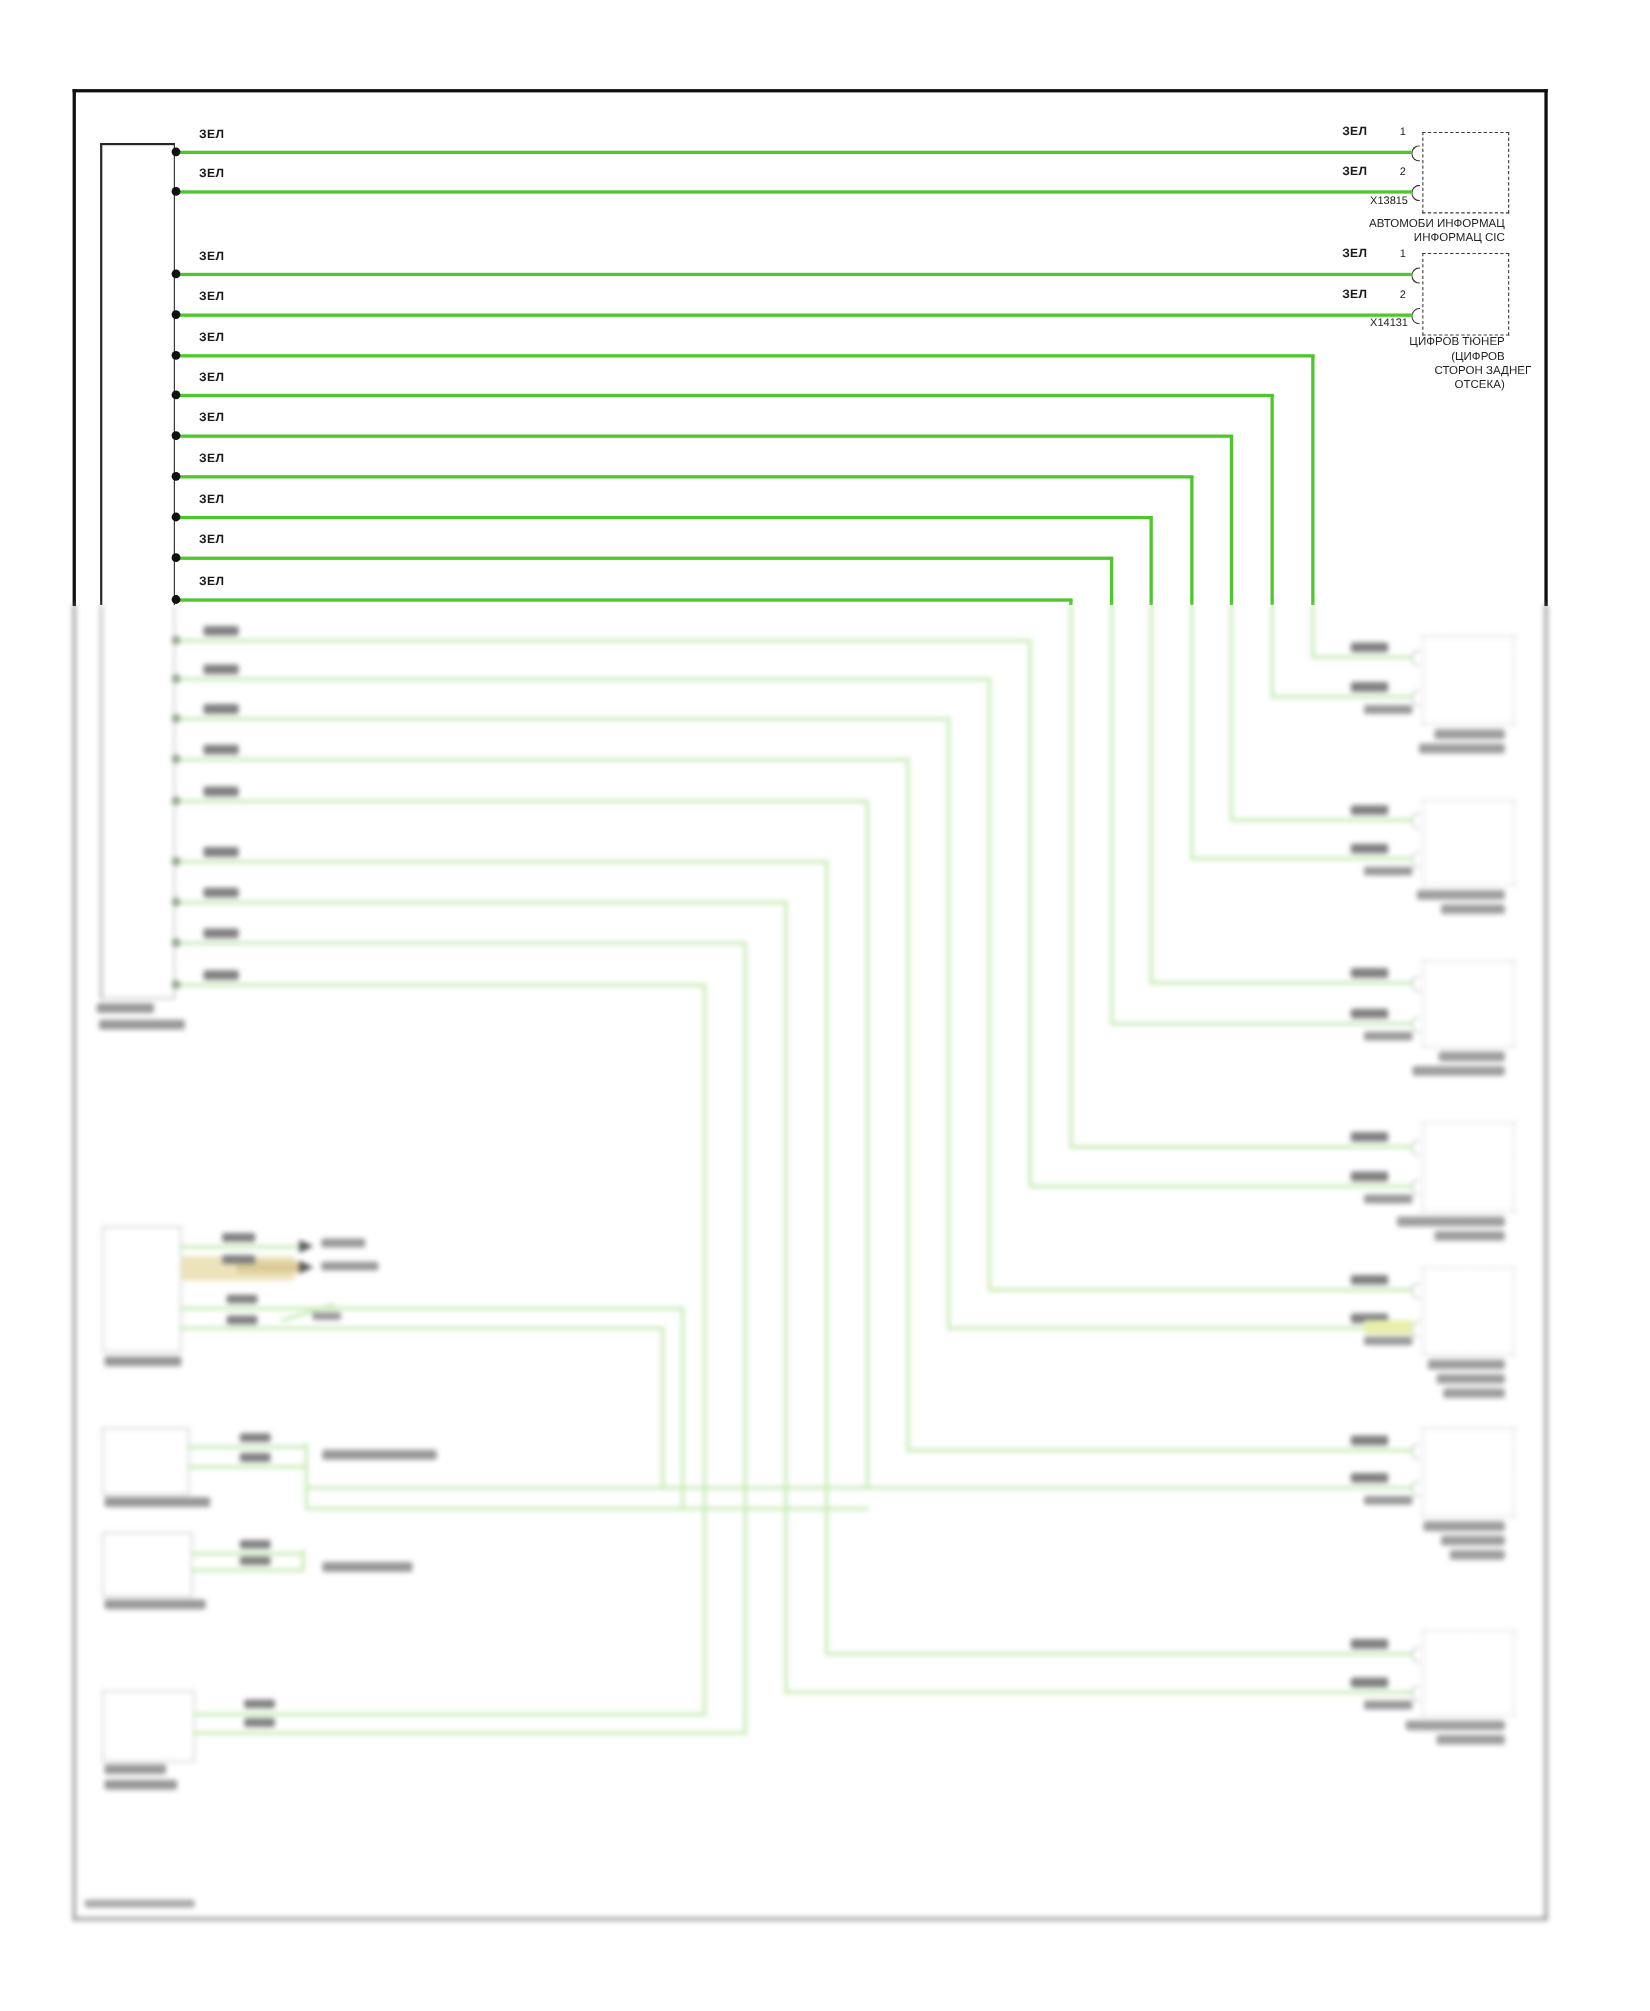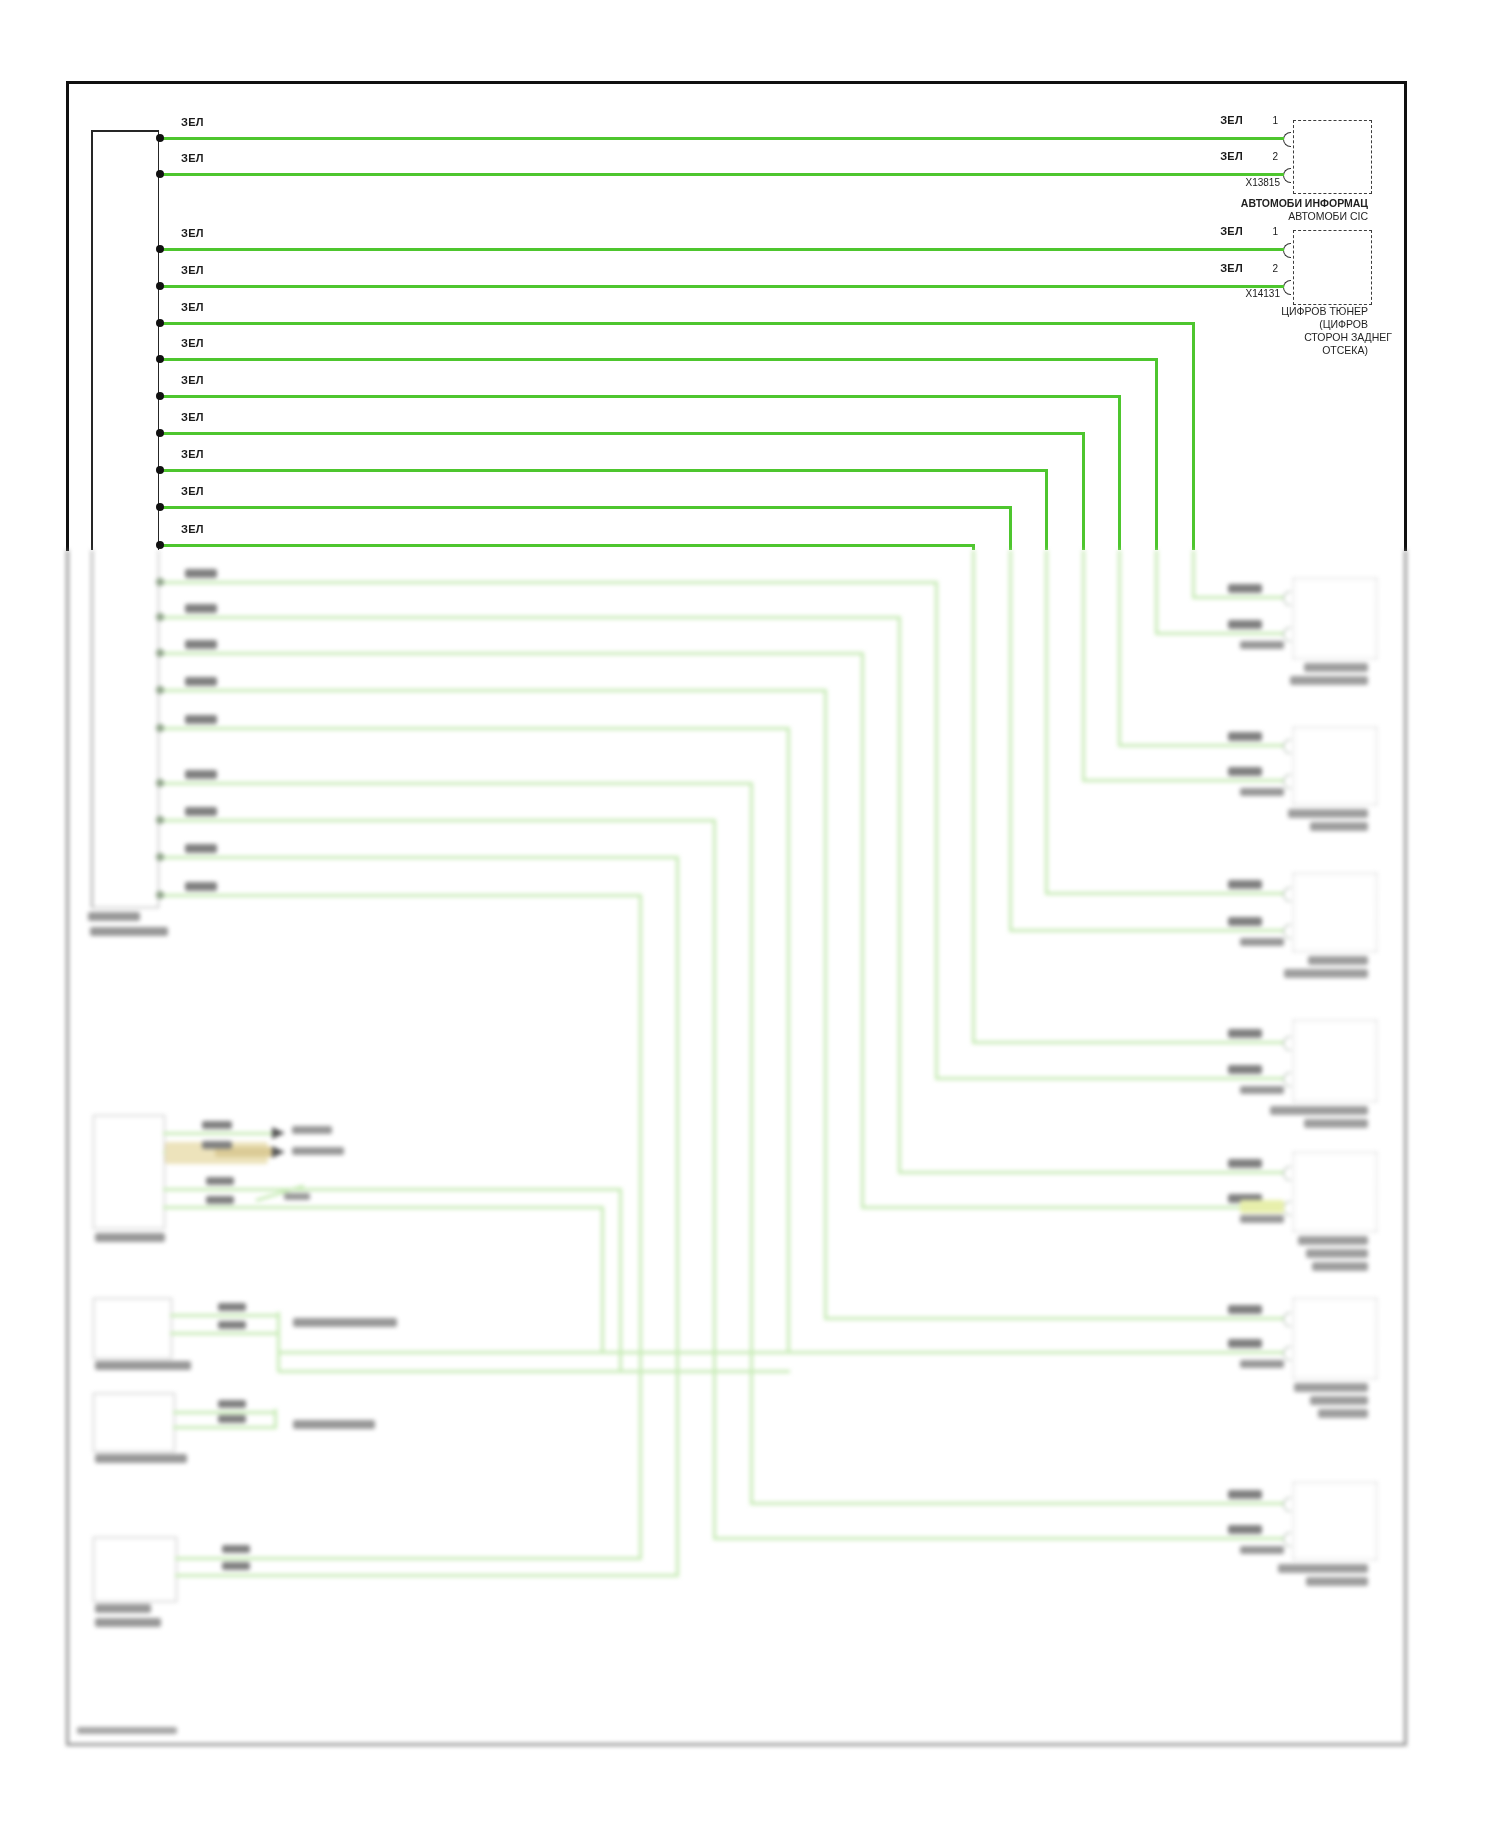--- a/index.html
+++ b/index.html
@@ -78,22 +78,22 @@
   <div class="arc" style="left:1283px;top:167.5px;"></div>
   <div class="arc" style="left:1283px;top:242.5px;"></div>
   <div class="arc" style="left:1283px;top:279.5px;"></div>
 
   <div class="dash" style="left:1293px;top:120px;width:77px;height:72px;"></div>
   <div class="dash" style="left:1293px;top:230px;width:77px;height:73px;"></div>
 
   <div class="cid" style="left:1180px;top:177px;width:100px;">X13815</div>
   <div class="cid" style="left:1180px;top:288px;width:100px;">X14131</div>
 
-  <div class="cname" style="left:1160px;top:197px;width:208px;font-weight:bold;">АВТОМОБИ ИНФОРМАЦ</div>
-  <div class="cname" style="left:1160px;top:210px;width:208px;">АВТОМОБИ CIC</div>
+  <div class="cname" style="left:1160px;top:197px;width:208px;">АВТОМОБИ ИНФОРМАЦ</div>
+  <div class="cname" style="left:1160px;top:210px;width:208px;">ИНФОРМАЦ CIC</div>
 
   <div class="cname" style="left:1160px;top:305px;width:208px;">ЦИФРОВ ТЮНЕР</div>
   <div class="cname" style="left:1160px;top:318px;width:208px;">(ЦИФРОВ</div>
   <div class="cname" style="left:1184px;top:331px;width:208px;">СТОРОН ЗАДНЕГ</div>
   <div class="cname" style="left:1160px;top:344px;width:208px;">ОТСЕКА)</div>
 
   <div id="crisp">
       <div class="h" style="left: 160px; top: 136.5px; width: 1124px;"></div>
       <div class="dot" style="left: 156px; top: 134px;"></div>
       <div class="h" style="left: 160px; top: 172.5px; width: 1124px;"></div>

